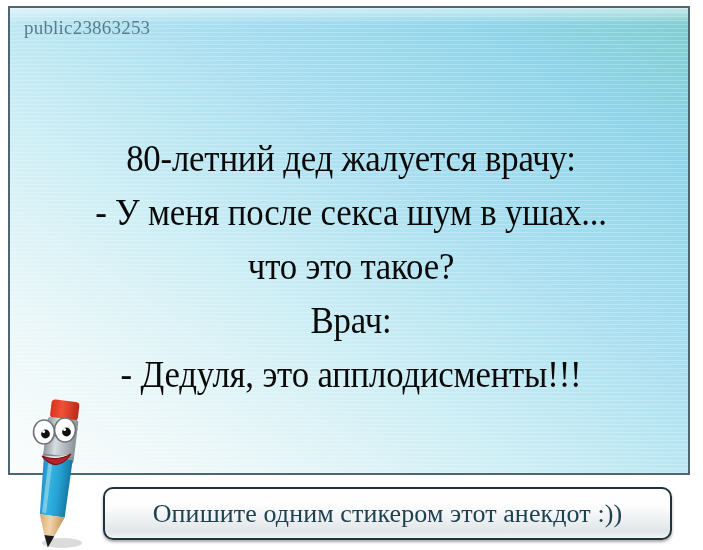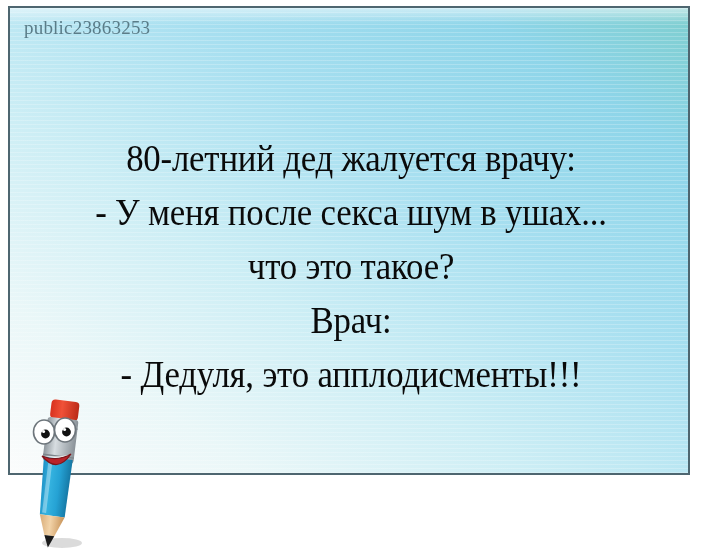--- a/index.html
+++ b/index.html
@@ -212,14 +212,17 @@
         <ellipse cx="49" cy="34" rx="10.5" ry="12" fill="#ffffff" stroke="#6d757b" stroke-width="1.6"></ellipse>
         <circle cx="50.5" cy="36" r="4.4" fill="#111111"></circle>
         <circle cx="48.6" cy="33.6" r="1.5" fill="#ffffff"></circle>
 
         <path d="M26 60 Q41 78 55 58 Q41 66 26 60 Z" fill="#b8232a" stroke="#7d1419" stroke-width="1.2"></path>
         <path d="M28 60 Q41 64 53 58.8 Q41 62 28 60 Z" fill="#ffffff"></path>
       </g>
     </svg>
   </div>
 
+  <div id="caption-bar">
+    <span id="caption-text">Опишите одним стикером этот анекдот :))</span>
+  </div>
 
 </div>
 
 </body></html>

